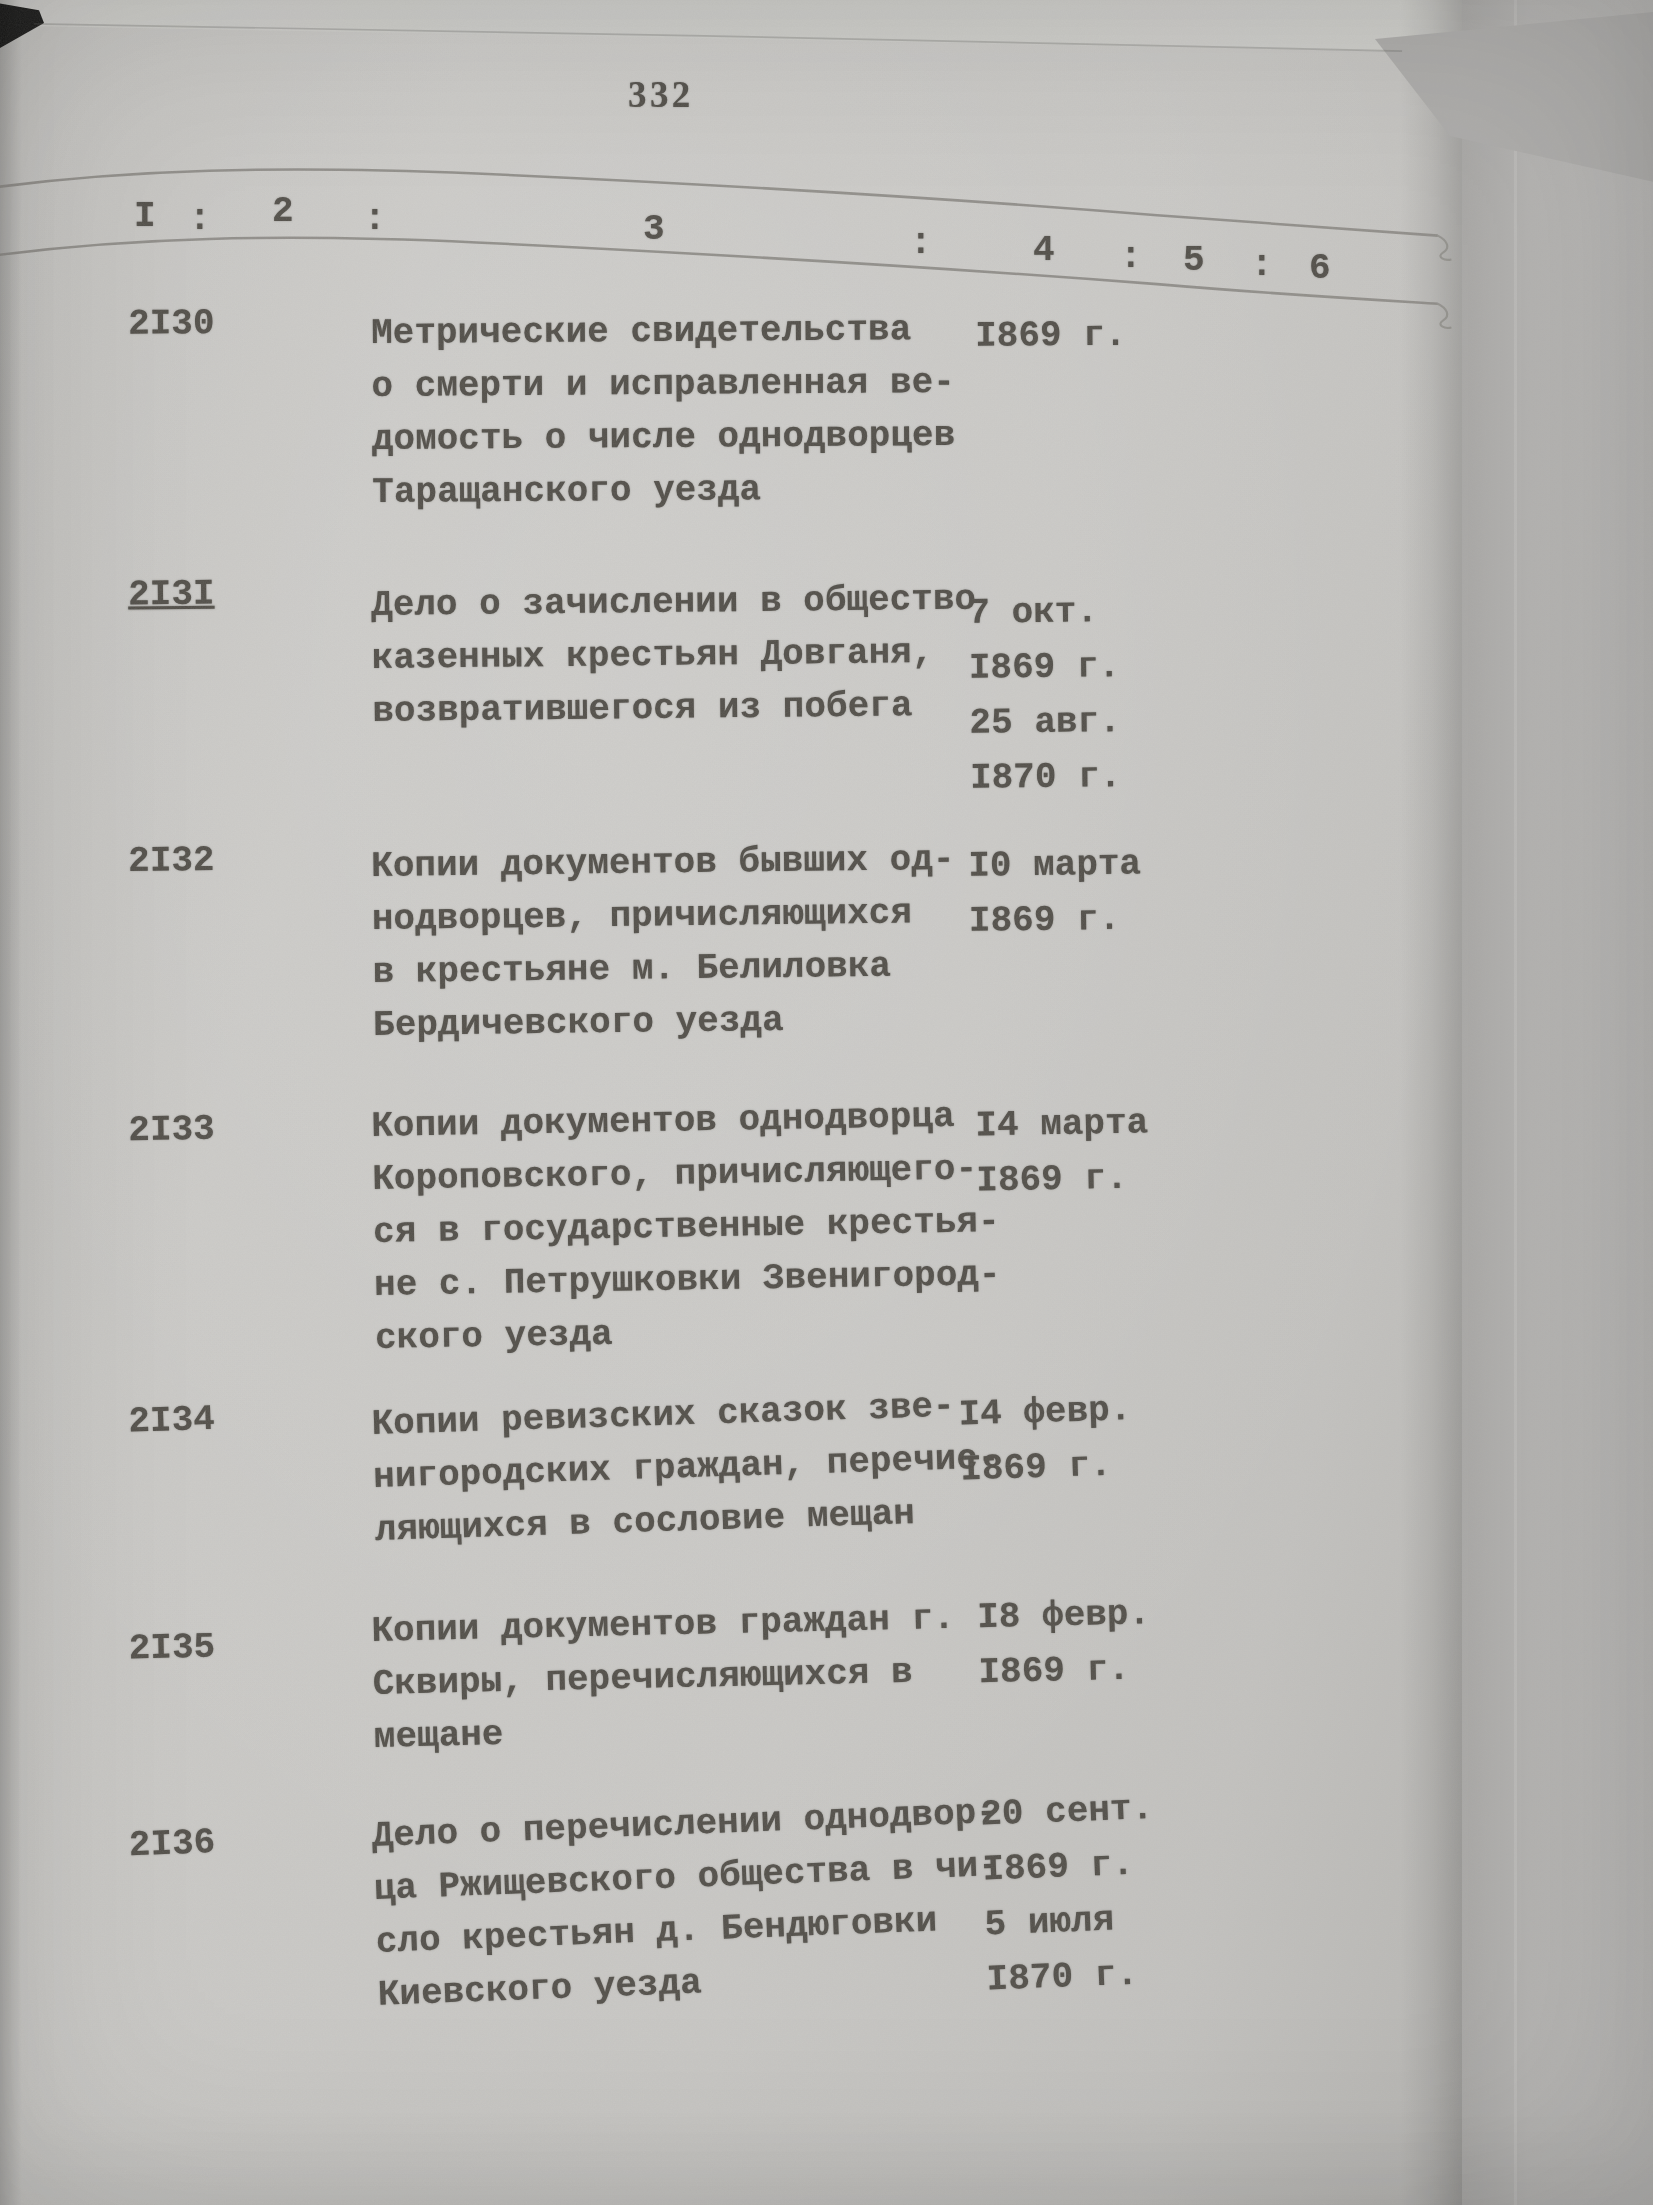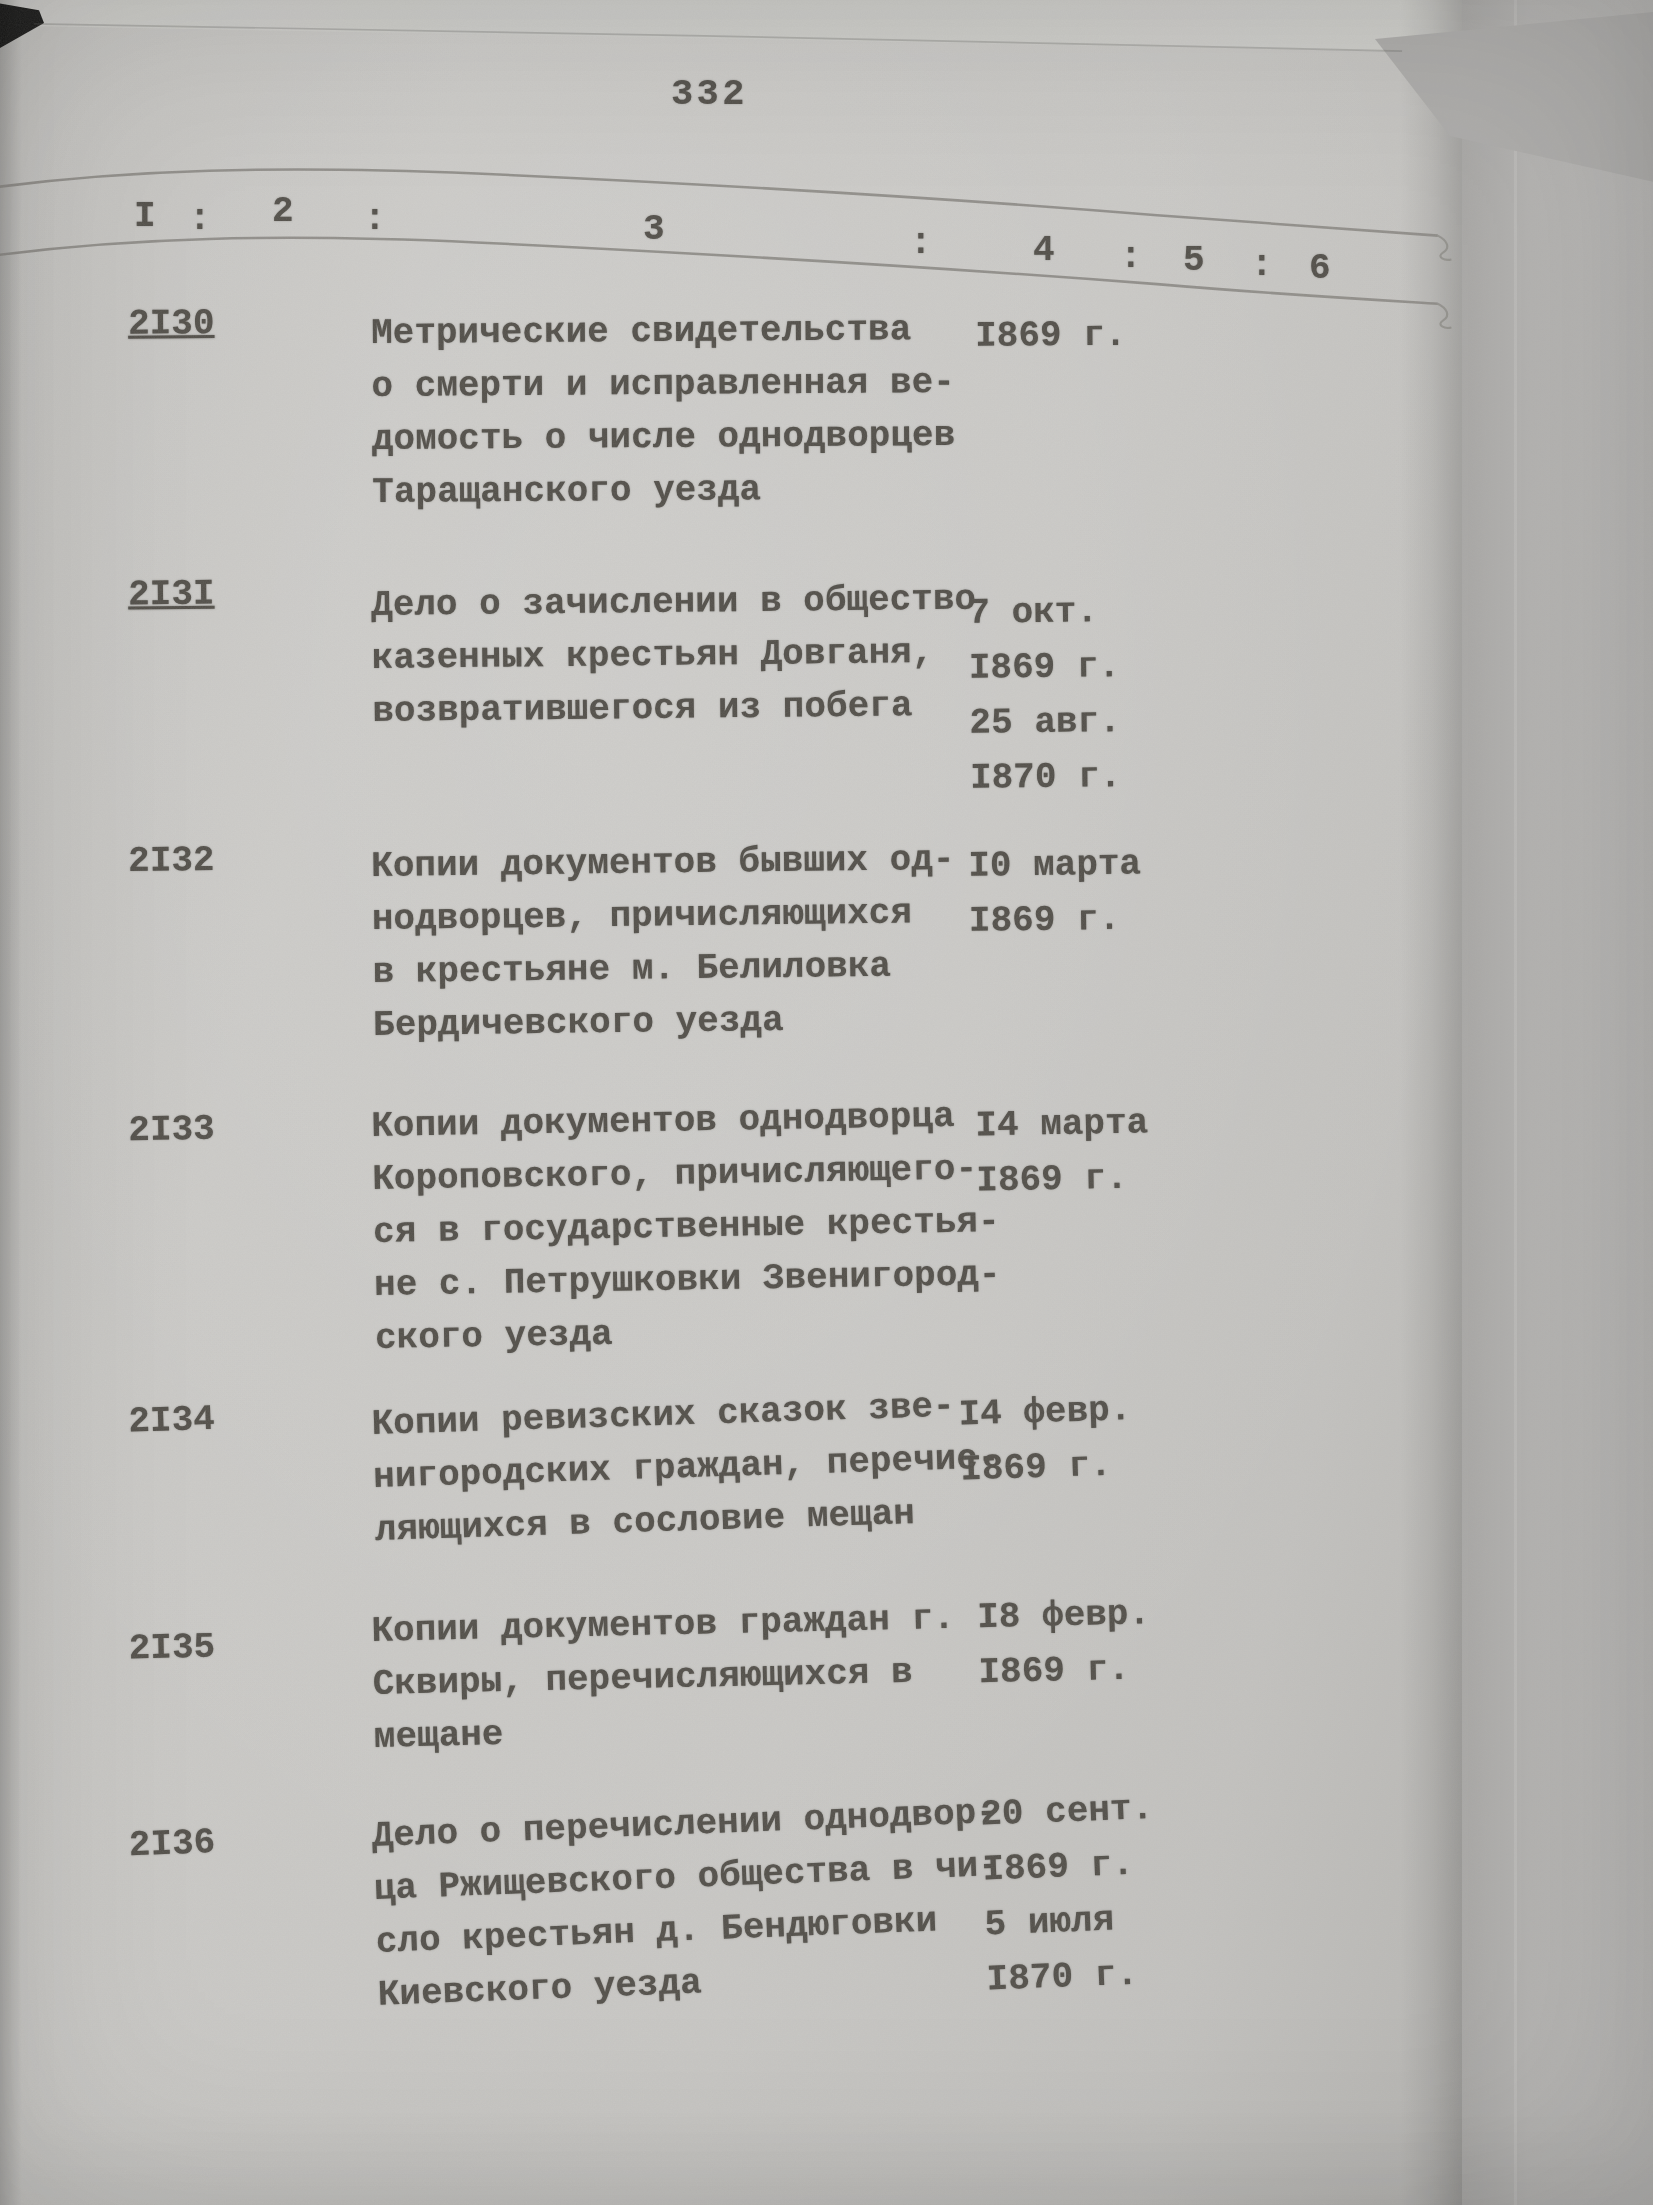--- a/index.html
+++ b/index.html
@@ -36,21 +36,21 @@
     position:absolute; left:0; top:0; width:60px; height:60px;
     background:#1b1b1a;
     clip-path: polygon(0 3.4px, 39px 10.2px, 44px 23px, 0 48px);
   }
   .left-shade { position:absolute; top:0; bottom:0; left:0; width:22px;
     background:linear-gradient(to right, rgba(0,0,0,0.16), rgba(0,0,0,0)); }
   .vignette { box-shadow: inset 0 0 204px rgba(0,0,0,0.13), inset 0 -34px 77px rgba(0,0,0,0.05); pointer-events:none; }
 
   .typewriter { color:#514e48; filter:blur(0.5px); }
   .typewriter div, .typewriter span { text-shadow: 0 0 1.7px rgba(81,78,72,0.55); }
-  .pagenum { position:absolute; left:671px; top:73px; font-size:37px; font-weight:bold; letter-spacing:3.4px; }
+  .pagenum { position:absolute; left:628px; top:73px; font-size:37px; font-weight:bold; letter-spacing:3.4px;font-family:Liberation Serif, serif; }
   .hcell { position:absolute; font-size:36px; font-weight:bold; }
   .entry { position:absolute; left:0; width:1654px; transform-origin:371px 0; }
   .entry .num   { position:absolute; left:128px; font-size:36px; font-weight:bold; white-space:pre; }
   .entry .desc  { position:absolute; left:371px; }
   .entry .desc .line  { height:53px; font-size:36px; font-weight:bold; white-space:pre; }
   .entry .dates { position:absolute; }
   .entry .dates .line { height:55px; font-size:36px; font-weight:bold; white-space:pre; }
   svg.rules { position:absolute; inset:0; pointer-events:none; }
   svg.grain { position:absolute; inset:0; pointer-events:none; opacity:.55; }
 </style>
@@ -85,21 +85,21 @@
         <span class="hcell" style="left: 643px; top: 209px;">3</span>
         <span class="hcell" style="left: 910px; top: 223px;">:</span>
         <span class="hcell" style="left: 1033px; top: 230px;">4</span>
         <span class="hcell" style="left: 1120px; top: 237px;">:</span>
         <span class="hcell" style="left: 1183px; top: 240px;">5</span>
         <span class="hcell" style="left: 1251px; top: 245px;">:</span>
         <span class="hcell" style="left: 1309px; top: 248px;">6</span>
       </div>
     <div id="entries">
         <div class="entry" style="top: 313px; transform: rotate(-0.4deg);">
-          <div class="num" style="top: -11px; text-decoration: underline;">2I30</div>
+          <div class="num" style="top: -11px;">2I30</div>
           <div class="desc">
             <div class="line">Метрические свидетельства</div>
             <div class="line">о смерти и исправленная ве-</div>
             <div class="line">домость о числе однодворцев</div>
             <div class="line">Таращанского уезда</div>
           </div>
           <div class="dates" style="left: 975px; top: 6.8px;">
             <div class="line">I869 г.</div>
           </div>
         </div>

